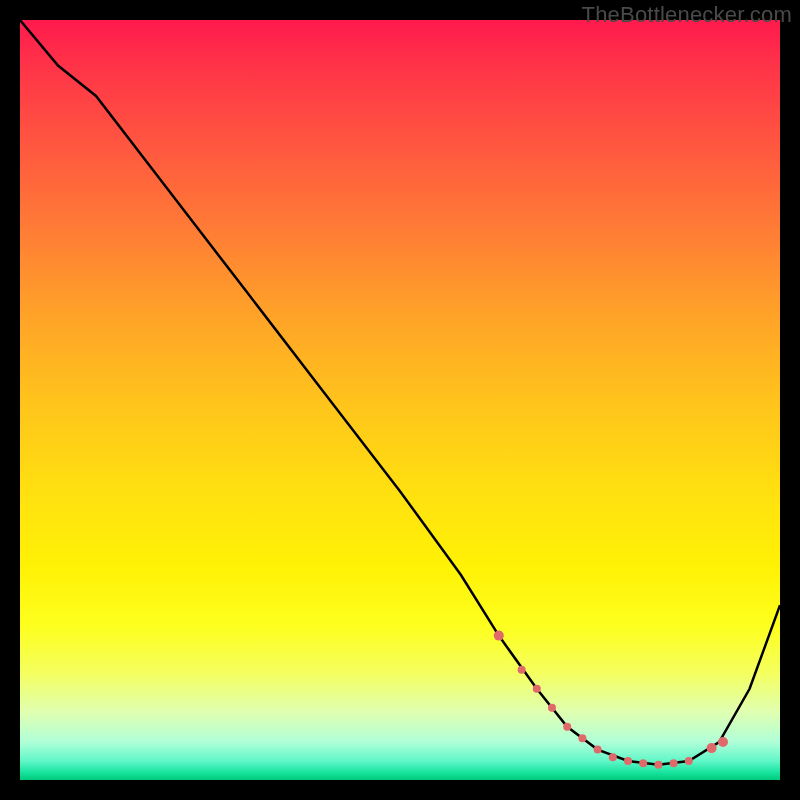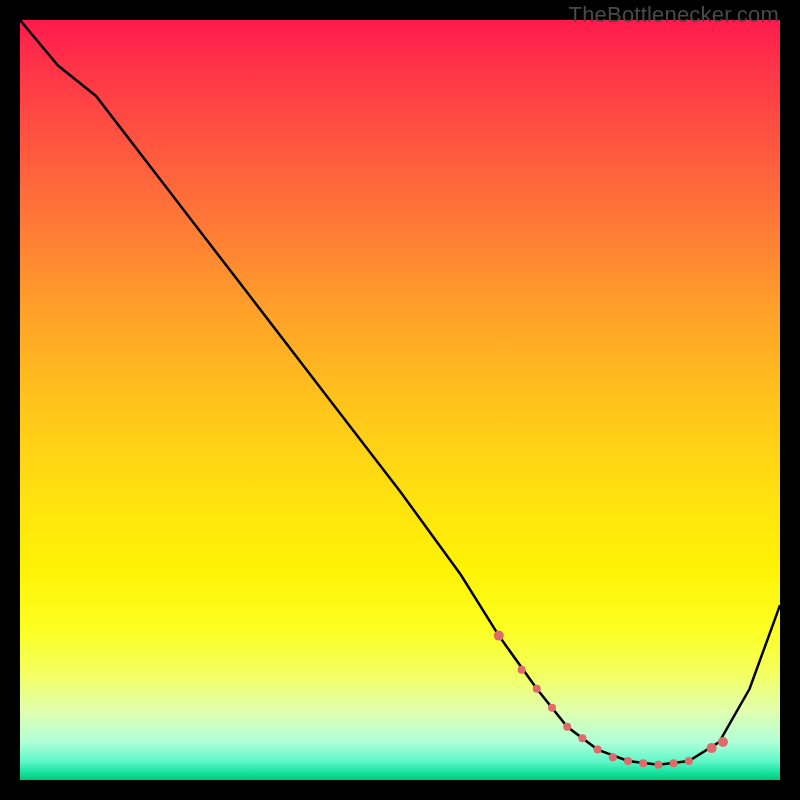--- a/index.html
+++ b/index.html
@@ -40,21 +40,21 @@
       #e0ffb0 91%,
       #b0ffd8 95%,
       #60f7c8 97.5%,
       #18e49f 99%,
       #00c97a 100%
     );
   }
   .watermark {
     position: absolute;
     top: 2px;
-    right: 21px;
+    right: 8px;
     color: #4a4a4a;
     font-size: 22px;
     font-weight: 500;
     letter-spacing: 0.2px;
     z-index: 10;
   }
   svg.plot {
     position: absolute;
     left: 0;
     top: 0;

